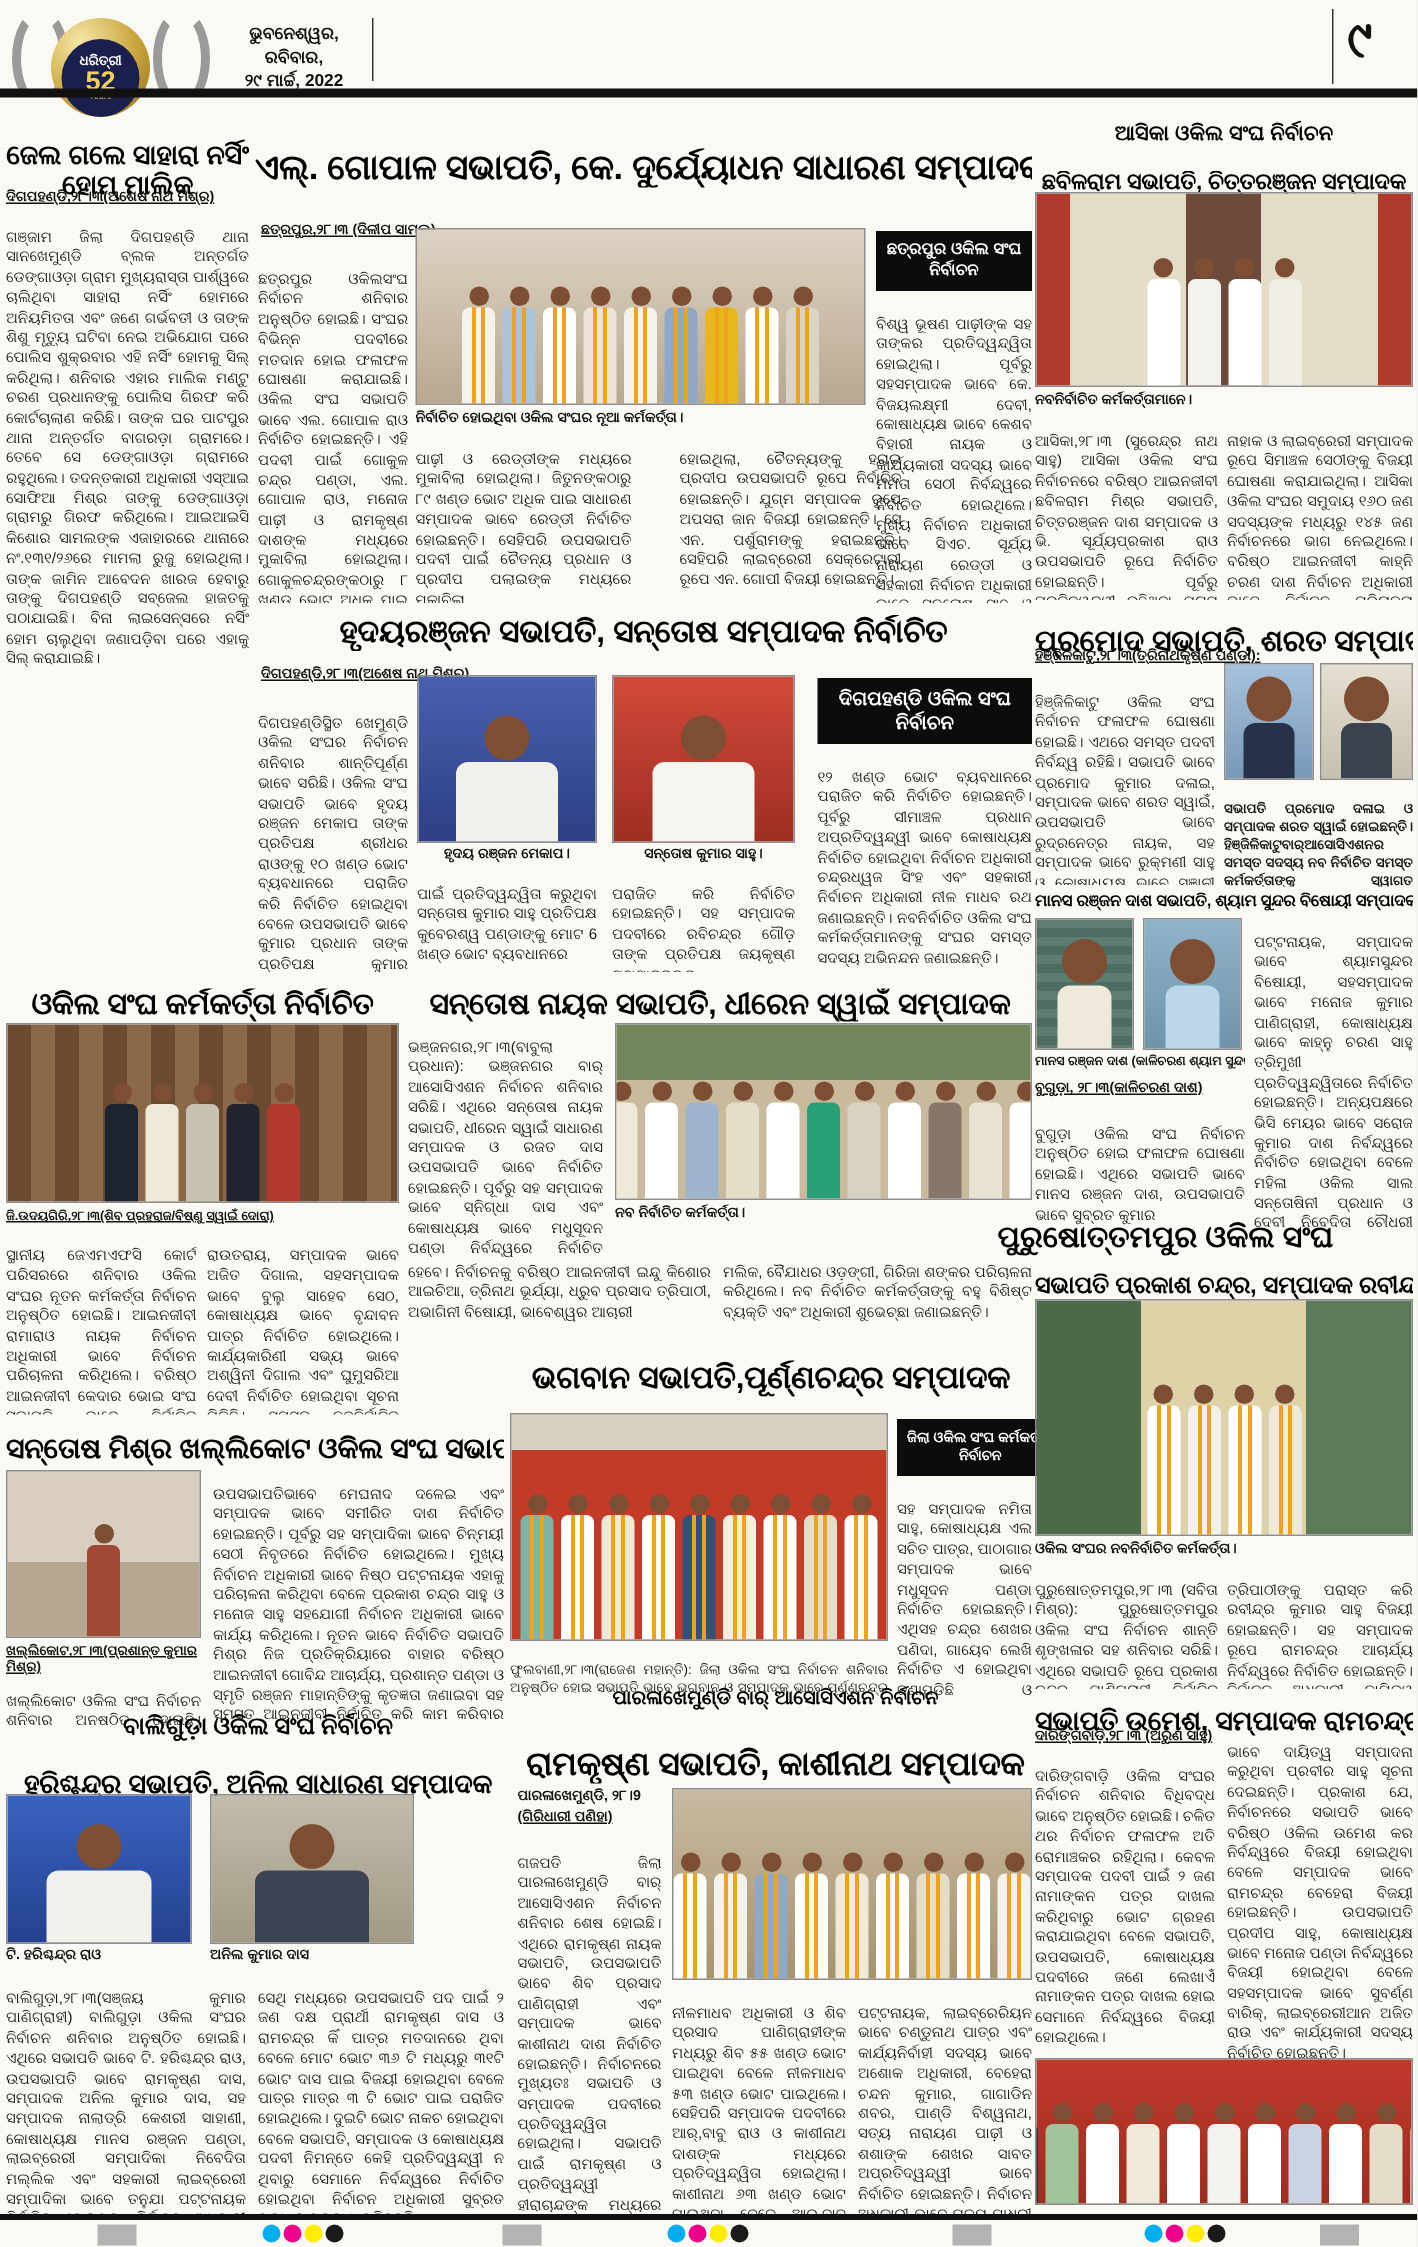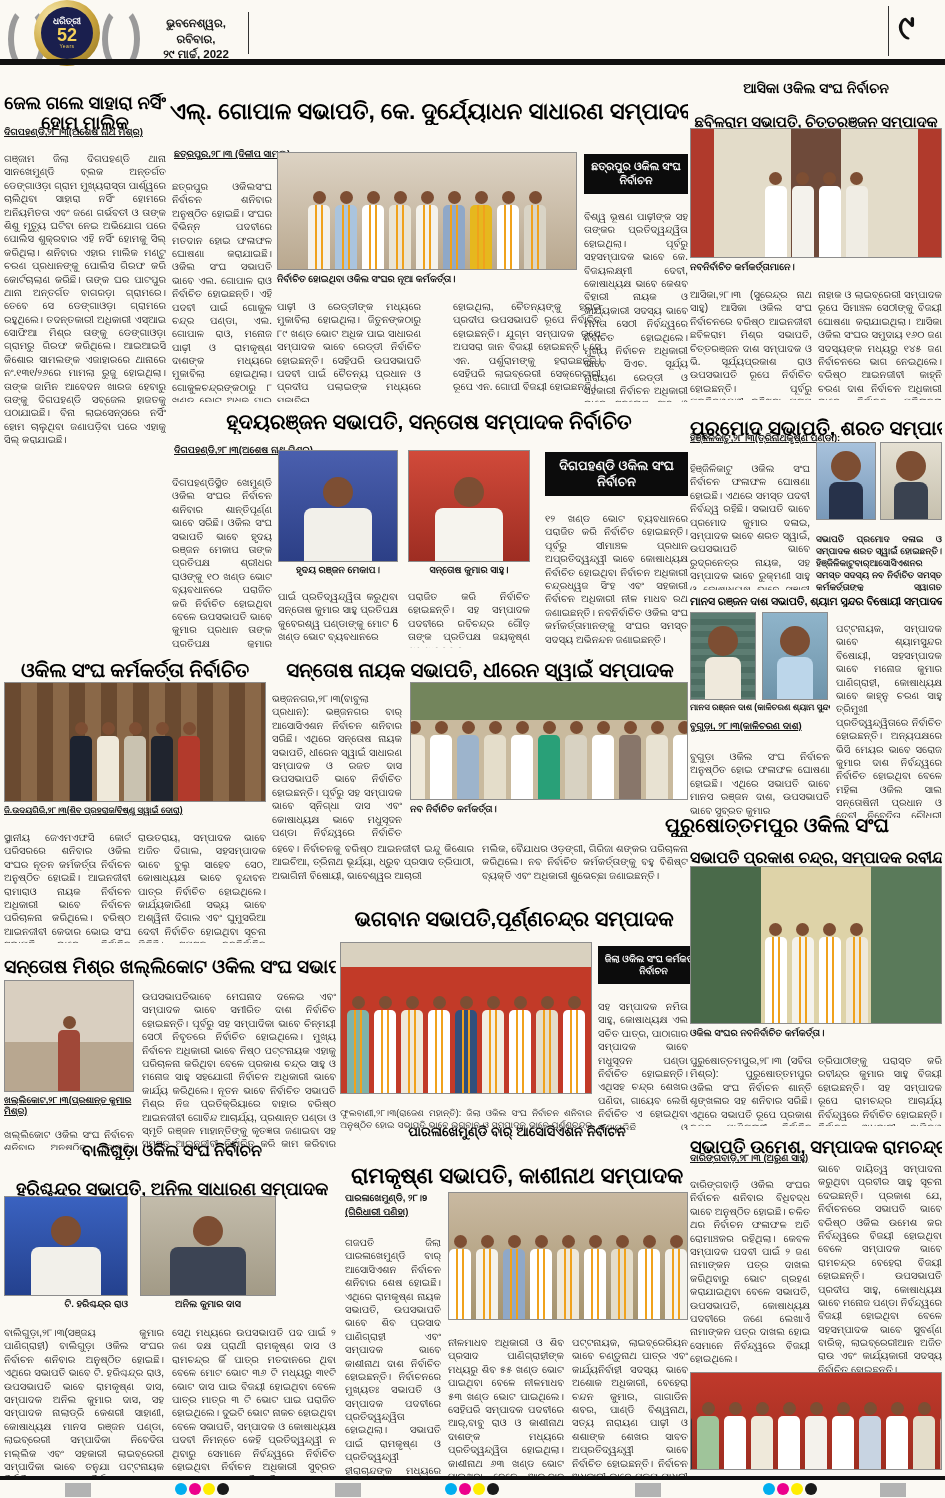--- a/index.html
+++ b/index.html
@@ -3,23 +3,23 @@
 <meta charset="utf-8">
 <style>
   html,body{margin:0;padding:0;background:#e8e6e0;}
   #page{position:relative;width:945px;height:1498px;background:#fbf9f3;overflow:hidden;
         font-family:"Liberation Sans",sans-serif;color:#141414;}
   
   .mast-rule{position:absolute;left:0;top:59px;width:945px;height:6px;background:#111;}
   .vrule{position:absolute;width:1px;background:#333;}
   .logo-wing{position:absolute;width:26px;height:54px;border:6px solid #9a9a9a;border-radius:50%;
              border-top-color:transparent;border-bottom-color:transparent;top:6px;}
-  .logo-circ{position:absolute;left:34px;top:0;width:66px;height:66px;border-radius:50%;
+  .logo-circ{position:absolute;left:34px;top:12px;width:66px;height:66px;border-radius:50%;
              background:radial-gradient(circle at 30% 25%,#f7e7a8,#caa53d 55%,#8a6d1f);
-             display:flex;align-items:center;justify-content:center;}
+             display:flex;align-items:flex-end;justify-content:center;}
   .logo-inner{width:52px;height:52px;border-radius:50%;background:#1a1f4e;color:#fff;
               display:flex;flex-direction:column;align-items:center;justify-content:center;line-height:1;}
   .logo-inner .nm{font-size:9px;font-weight:700;}
   .logo-inner .yr{font-size:18px;font-weight:800;color:#f3d05a;}
   .logo-inner .ys{font-size:5px;color:#f3d05a;letter-spacing:.5px;}
   .mast-date{position:absolute;left:148px;top:16px;width:96px;text-align:center;
              font-size:11.5px;font-weight:700;line-height:1.35;color:#111;}
   .pageno{position:absolute;left:898px;top:8px;width:40px;font-size:34px;font-weight:700;color:#111;}
   
   .hl{position:absolute;font-weight:800;color:#000;text-align:center;white-space:nowrap;
@@ -240,25 +240,25 @@
     <p class="bd" style="left:690px;top:1044px;width:122px;height:72px;">ପୁରୁଷୋତ୍ତମପୁର,୨୮।୩ (ସବିତା ମିଶ୍ର): ପୁରୁଷୋତ୍ତମପୁର ଓକିଲ ସଂଘ ନିର୍ବାଚନ ଶାନ୍ତି ଶୃଙ୍ଖଳାର ସହ ଶନିବାର ସରିଛି। ଏଥିରେ ସଭାପତି ରୂପେ ପ୍ରକାଶ ଚନ୍ଦ୍ର ପାଣିଗ୍ରାହୀ ନିର୍ବାଚିତ ହୋଇଛନ୍ତି।</p>
     <p class="bd" style="left:818px;top:1044px;width:124px;height:72px;">ତ୍ରିପାଠୀଙ୍କୁ ପରାସ୍ତ କରି ରବୀନ୍ଦ୍ର କୁମାର ସାହୁ ବିଜୟୀ ହୋଇଛନ୍ତି। ସହ ସମ୍ପାଦକ ରୂପେ ରାମଚନ୍ଦ୍ର ଆଚାର୍ଯ୍ୟ ନିର୍ବନ୍ଦ୍ୱରେ ନିର୍ବାଚିତ ହୋଇଛନ୍ତି। ନିର୍ବାଚନ ଅଧିକାରୀ ଦାୟିତ୍ୱ ନିର୍ବାହ କରିଥିଲେ।</p>
   </section>
 
   <section>
     <div class="kick" style="left:4px;top:1142px;width:336px;font-size:16px;font-family:Liberation Serif, serif;">ବାଲିଗୁଡ଼ା ଓକିଲ ସଂଘ ନିର୍ବାଚନ</div>
     <h2 class="hl" style="left:4px;top:1164px;width:336px;font-size:18px;">ହରିଶ୍ଚନ୍ଦ୍ର ସଭାପତି, ଅନିଲ ସାଧାରଣ ସମ୍ପାଦକ</h2>
     <div class="photo portrait" style="left:4px;top:1196px;width:124px;height:100px;background:linear-gradient(#3a62c0,#24418e);">
         <i class="person" style="--shirt: #f2f0ea;"></i>
       </div>
-    <div class="cap" style="left:4px;top:1298px;width:124px;text-align:right;">ଟି. ହରିଶ୍ଚନ୍ଦ୍ର ରାଓ</div>
+    <div class="cap" style="left:4px;top:1298px;width:124px;text-align:left;">ଟି. ହରିଶ୍ଚନ୍ଦ୍ର ରାଓ</div>
     <div class="photo portrait" style="left:140px;top:1196px;width:136px;height:100px;background:linear-gradient(#c3bcab,#a29a86);">
         <i class="person" style="--shirt: #3c4454;"></i>
       </div>
-    <div class="cap" style="left:140px;top:1298px;width:136px;text-align:center;">ଅନିଲ କୁମାର ଦାସ</div>
+    <div class="cap" style="left:140px;top:1298px;width:136px;text-align:left;">ଅନିଲ କୁମାର ଦାସ</div>
     <p class="bd" style="left:4px;top:1316px;width:160px;height:152px;">ବାଲିଗୁଡ଼ା,୨୮।୩(ସଞ୍ଜୟ କୁମାର ପାଣିଗ୍ରାହୀ) ବାଲିଗୁଡ଼ା ଓକିଲ ସଂଘର ନିର୍ବାଚନ ଶନିବାର ଅନୁଷ୍ଠିତ ହୋଇଛି। ଏଥିରେ ସଭାପତି ଭାବେ ଟି. ହରିଶ୍ଚନ୍ଦ୍ର ରାଓ, ଉପସଭାପତି ଭାବେ ରାମକୃଷ୍ଣ ଦାସ, ସମ୍ପାଦକ ଅନିଲ କୁମାର ଦାସ, ସହ ସମ୍ପାଦକ ନାଲାଡ୍ରି କେଶରୀ ସାହାଣୀ, କୋଷାଧ୍ୟକ୍ଷ ମାନସ ରଞ୍ଜନ ପଣ୍ଡା, ଲାଇବ୍ରେରୀ ସମ୍ପାଦିକା ନିବେଦିତା ମଲ୍ଲିକ ଏବଂ ସହକାରୀ ଲାଇବ୍ରେରୀ ସମ୍ପାଦିକା ଭାବେ ତନୁଯା ପଟ୍ଟନାୟକ ନିର୍ବାଚିତ ହୋଇଥିବା ନିର୍ବାଚନ ଅଧିକାରୀ ସୁବ୍ରତ ପ୍ରଧାନ ପ୍ରକାଶ କରିଛନ୍ତି।</p>
     <p class="bd" style="left:172px;top:1316px;width:164px;height:152px;">ସେଥି ମଧ୍ୟରେ ଉପସଭାପତି ପଦ ପାଇଁ ୨ ଜଣ ଦକ୍ଷ ପ୍ରାର୍ଥୀ ରାମକୃଷ୍ଣ ଦାସ ଓ ରାମଚନ୍ଦ୍ର କିଁ ପାତ୍ର ମତଦାନରେ ଥିବା ବେଳେ ମୋଟ ଭୋଟ ୩୬ ଟି ମଧ୍ୟରୁ ୩୧ଟି ଭୋଟ ଦାସ ପାଇ ବିଜୟୀ ହୋଇଥିବା ବେଳେ ପାତ୍ର ମାତ୍ର ୩ ଟି ଭୋଟ ପାଇ ପରାଜିତ ହୋଇଥିଲେ। ଦୁଇଟି ଭୋଟ ନାକଚ ହୋଇଥିବା ବେଳେ ସଭାପତି, ସମ୍ପାଦକ ଓ କୋଷାଧ୍ୟକ୍ଷ ପଦବୀ ନିମନ୍ତେ କେହି ପ୍ରତିଦ୍ୱନ୍ଦ୍ୱୀ ନ ଥିବାରୁ ସେମାନେ ନିର୍ବନ୍ଦ୍ୱରେ ନିର୍ବାଚିତ ହୋଇଥିବା ନିର୍ବାଚନ ଅଧିକାରୀ ସୁବ୍ରତ ପ୍ରଧାନ ପ୍ରକାଶ କରିଛନ୍ତି।</p>
   </section>
 
   <section>
     <div class="kick" style="left:345px;top:1124px;width:344px;font-size:13px;">ପାରଳାଖେମୁଣ୍ଡି ବାର୍ ଆସୋସିଏଶନ ନିର୍ବାଚନ</div>
     <h2 class="hl" style="left:345px;top:1146px;width:344px;font-size:22px;">ରାମକୃଷ୍ଣ ସଭାପତି, କାଶୀନାଥ ସମ୍ପାଦକ</h2>
     <div class="dl" style="left:345px;top:1192px;width:96px;text-decoration:none;">ପାରଳାଖେମୁଣ୍ଡି, ୨୮।9</div>
     <div class="dl" style="left:345px;top:1206px;width:96px;">(ଗିରିଧାରୀ ପଣିହା)</div>
     <p class="bd" style="left:345px;top:1226px;width:96px;height:244px;">ଗଜପତି ଜିଲା ପାରଳାଖେମୁଣ୍ଡି ବାର୍ ଆସୋସିଏଶନ ନିର୍ବାଚନ ଶନିବାର ଶେଷ ହୋଇଛି। ଏଥିରେ ରାମକୃଷ୍ଣ ନାୟକ ସଭାପତି, ଉପସଭାପତି ଭାବେ ଶିବ ପ୍ରସାଦ ପାଣିଗ୍ରାହୀ ଏବଂ ସମ୍ପାଦକ ଭାବେ କାଶୀନାଥ ଦାଶ ନିର୍ବାଚିତ ହୋଇଛନ୍ତି। ନିର୍ବାଚନରେ ମୁଖ୍ୟତଃ ସଭାପତି ଓ ସମ୍ପାଦକ ପଦବୀରେ ପ୍ରତିଦ୍ୱନ୍ଦ୍ୱିତା ହୋଇଥିଲା। ସଭାପତି ପାଇଁ ରାମକୃଷ୍ଣ ଓ ପ୍ରତିଦ୍ୱନ୍ଦ୍ୱୀ ହୀରାଚାନ୍ଦଙ୍କ ମଧ୍ୟରେ ପ୍ରତିଦ୍ୱନ୍ଦ୍ୱିତା ହୋଇ ରାମକୃଷ୍ଣ ୮୫ ଖଣ୍ଡ ଭୋଟ ପାଇଥିବା ବେଳେ ହୀରାଚାନ୍ଦ ୨୨ ଖଣ୍ଡ ଭୋଟ ପାଇଥିଲେ। ସେହିପରି ଉପସଭାପତି ପାଇଁ</p>

